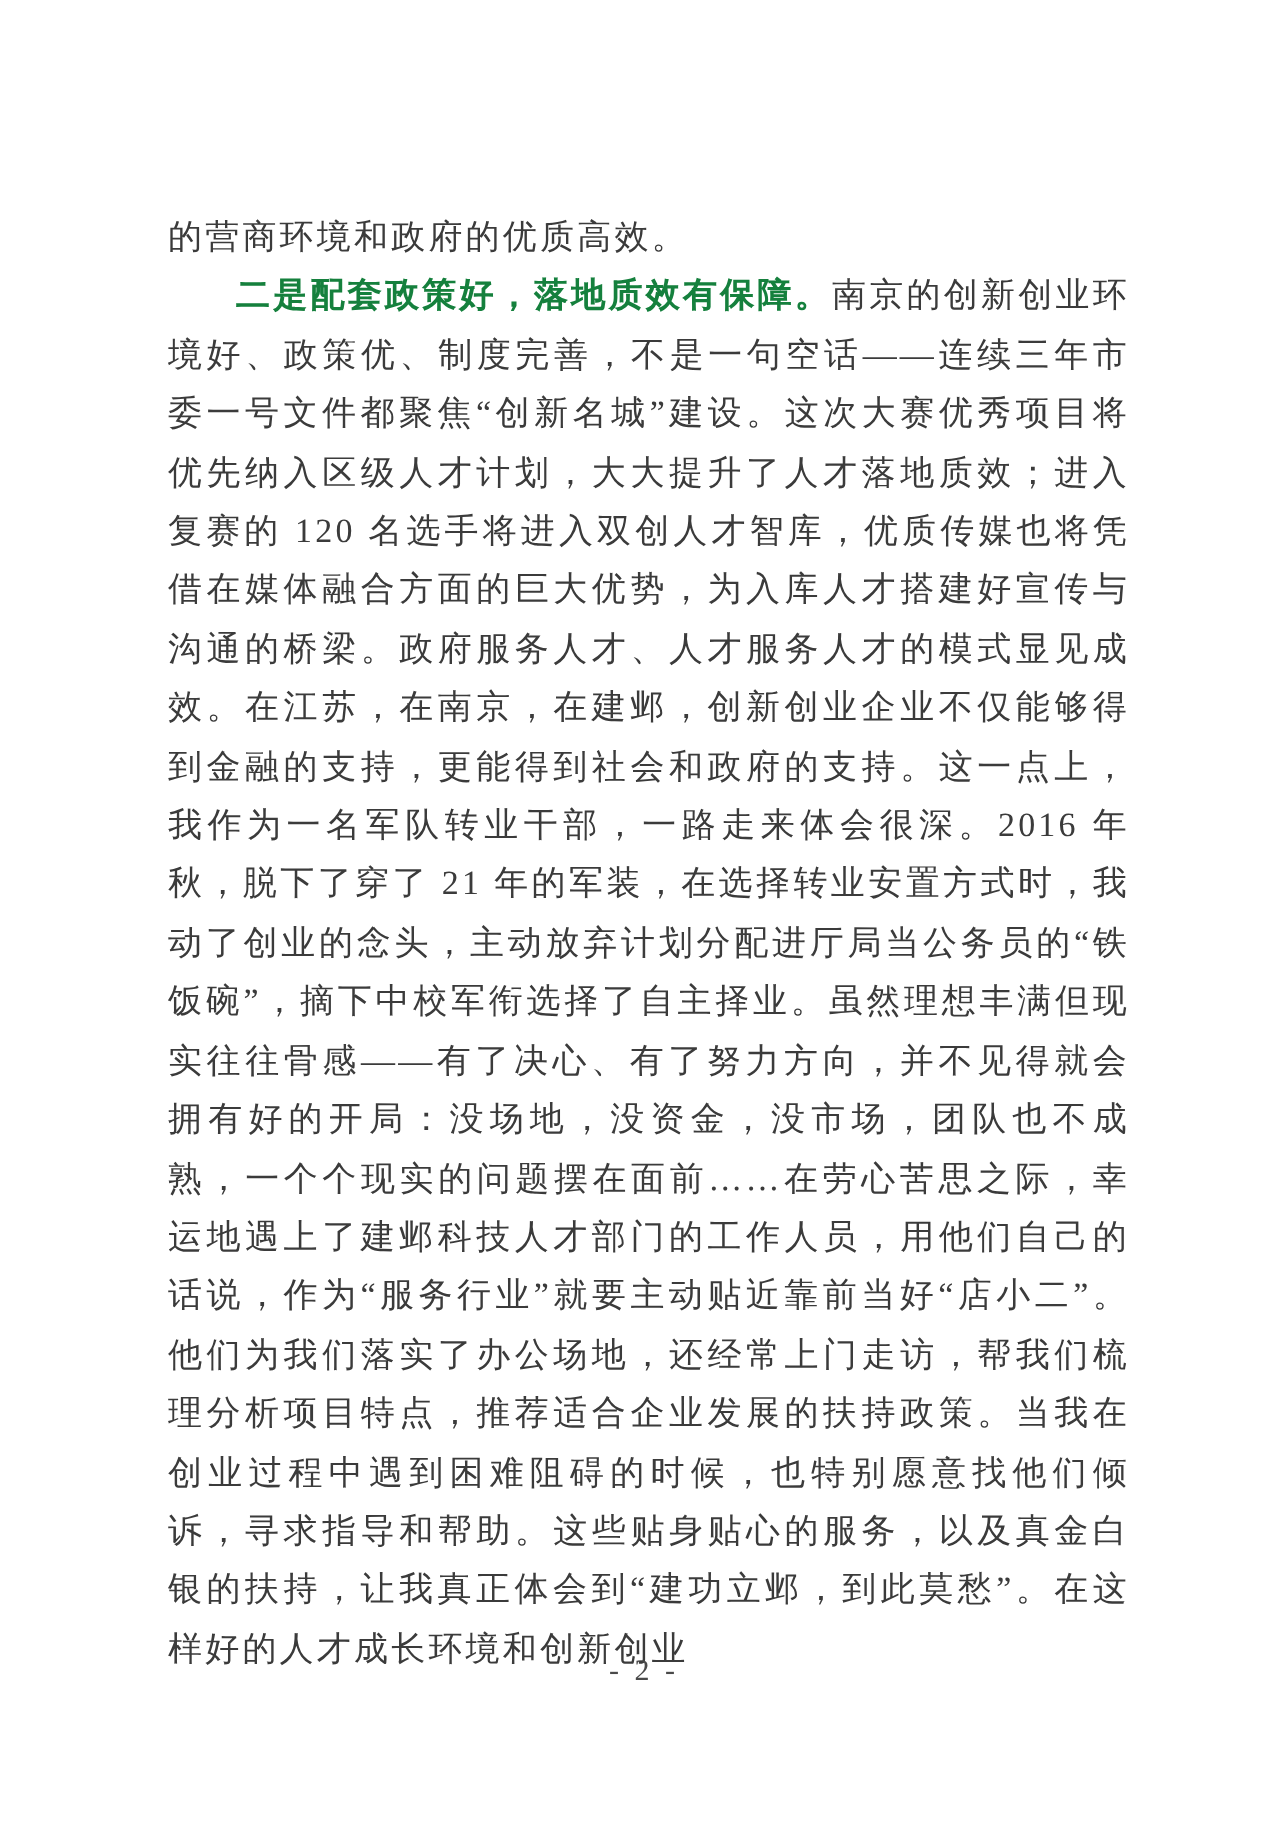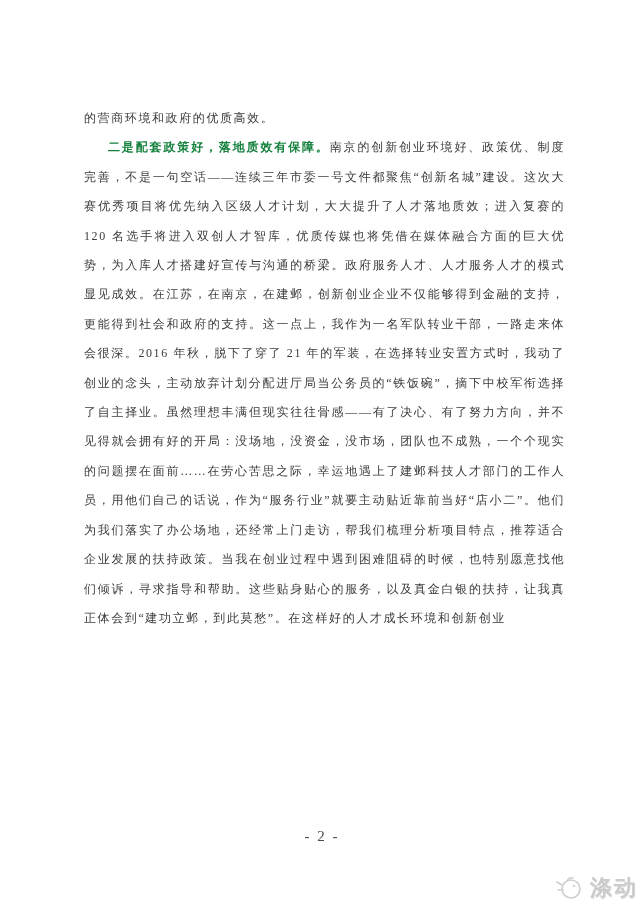--- a/index.html
+++ b/index.html
@@ -14,21 +14,21 @@
     background: #ffffff;
     overflow: hidden;
     font-family: "Liberation Serif", "DejaVu Serif", serif;
   }
   .content {
     position: absolute;
     left: 84px;
     top: 104px;
     width: 481px;
     color: #3b3b3b;
-    font-size: 12px;
+    font-size: 17px;
     line-height: 29.4px;
     letter-spacing: 1.6px;
     text-align: justify;
     text-justify: inter-ideograph;
   }
   .content p {
     margin: 0;
     padding: 0;
   }
   .content p.indent {
@@ -82,28 +82,14 @@
     <p>
       <span>的营商环境和政府的优质高效。</span>
     </p>
     <p class="indent">
       <span class="lead">二是配套政策好，落地质效有保障。</span><span>南京的创新创业环境好、政策优、制度完善，不是一句空话——连续三年市委一号文件都聚焦“创新名城”建设。这次大赛优秀项目将优先纳入区级人才计划，大大提升了人才落地质效；进入复赛的 120 名选手将进入双创人才智库，优质传媒也将凭借在媒体融合方面的巨大优势，为入库人才搭建好宣传与沟通的桥梁。政府服务人才、人才服务人才的模式显见成效。在江苏，在南京，在建邺，创新创业企业不仅能够得到金融的支持，更能得到社会和政府的支持。这一点上，我作为一名军队转业干部，一路走来体会很深。2016 年秋，脱下了穿了 21 年的军装，在选择转业安置方式时，我动了创业的念头，主动放弃计划分配进厅局当公务员的“铁饭碗”，摘下中校军衔选择了自主择业。虽然理想丰满但现实往往骨感——有了决心、有了努力方向，并不见得就会拥有好的开局：没场地，没资金，没市场，团队也不成熟，一个个现实的问题摆在面前……在劳心苦思之际，幸运地遇上了建邺科技人才部门的工作人员，用他们自己的话说，作为“服务行业”就要主动贴近靠前当好“店小二”。他们为我们落实了办公场地，还经常上门走访，帮我们梳理分析项目特点，推荐适合企业发展的扶持政策。当我在创业过程中遇到困难阻碍的时候，也特别愿意找他们倾诉，寻求指导和帮助。这些贴身贴心的服务，以及真金白银的扶持，让我真正体会到“建功立邺，到此莫愁”。在这样好的人才成长环境和创新创业</span>
     </p>
   </div>
 
   <div class="page-number">- 2 -</div>
 
-  <div class="watermark">
-    <span class="wm-icon">
-      <svg viewBox="0 0 30 30" width="30" height="30">
-        <g fill="none" stroke="#cfcfcf" stroke-width="1.6" stroke-linecap="round">
-          <circle cx="16" cy="16" r="9"></circle>
-          <path d="M7 12 L2 9"></path>
-          <path d="M8 17 L3 17"></path>
-          <path d="M12 8 Q14 4 18 5"></path>
-          <circle cx="19" cy="13" r="1.2" fill="#cfcfcf" stroke="none"></circle>
-        </g>
-      </svg>
-    </span>
-    <span class="wm-label">涤动</span>
-  </div>
 
 </div>
 
 </body></html>

